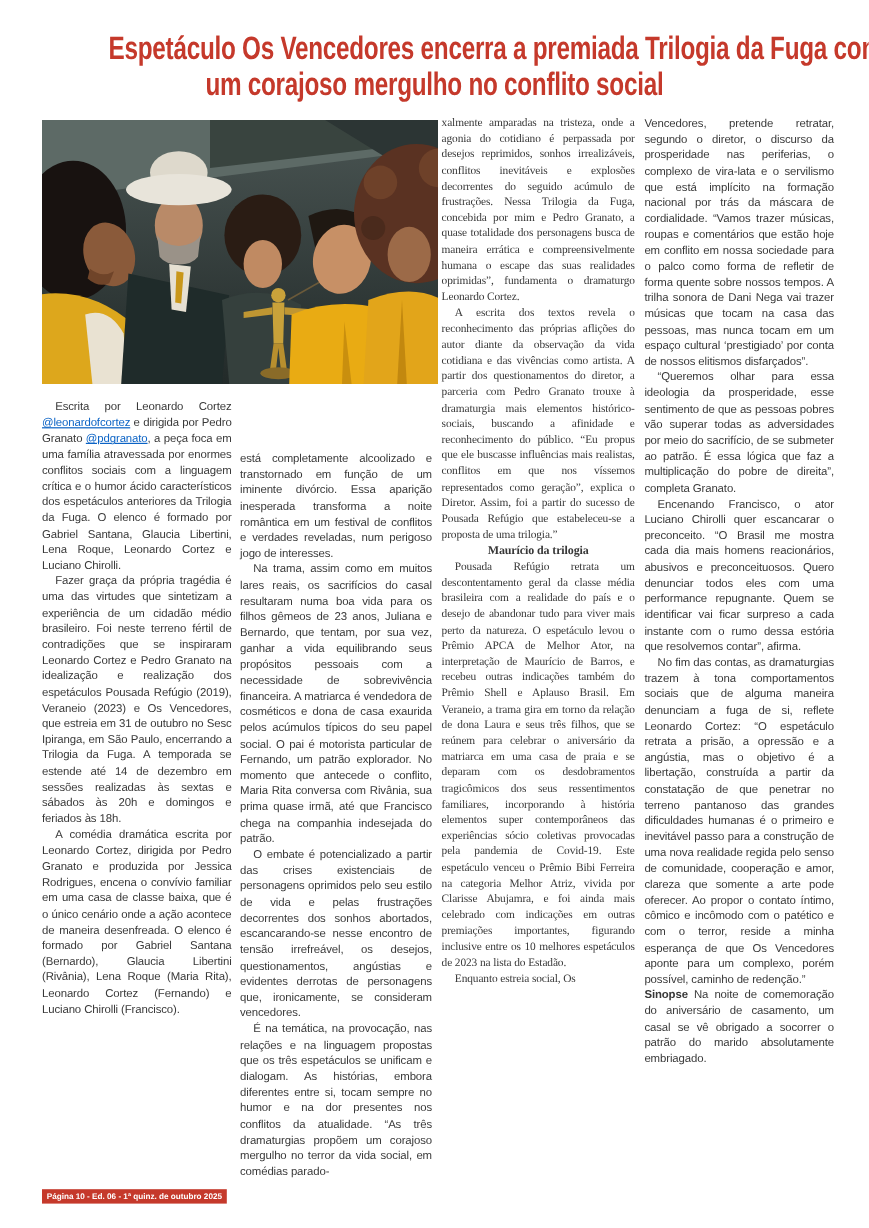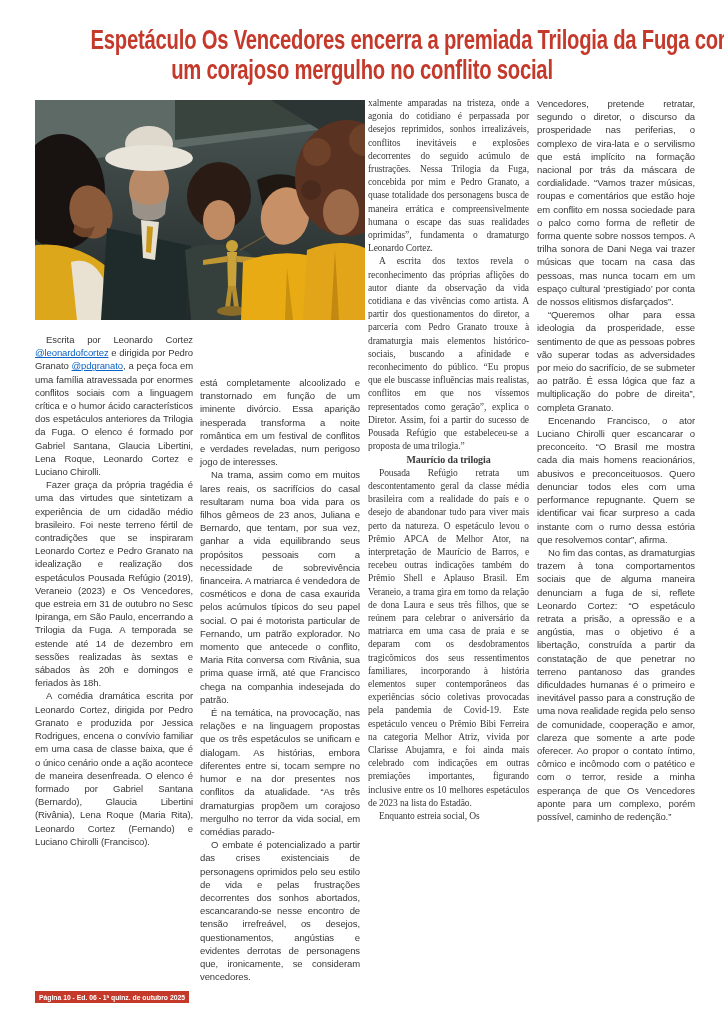--- a/index.html
+++ b/index.html
@@ -126,34 +126,35 @@
   </figure>
 
   <div class="col" id="col1">
       <p class="indent"><span>Escrita por Leonardo Cortez </span><a class="link" href="#">@leonardofcortez</a><span> e dirigida por Pedro Granato </span><a class="link" href="#">@pdgranato</a><span>, a peça foca em uma família atravessada por enormes conflitos sociais com a linguagem crítica e o humor ácido característicos dos espetáculos anteriores da Trilogia da Fuga. O elenco é formado por Gabriel Santana, Glaucia Libertini, Lena Roque, Leonardo Cortez e Luciano Chirolli.</span></p>
       <p class="indent"><span>Fazer graça da própria tragédia é uma das virtudes que sintetizam a experiência de um cidadão médio brasileiro. Foi neste terreno fértil de contradições que se inspiraram Leonardo Cortez e Pedro Granato na idealização e realização dos espetáculos Pousada Refúgio (2019), Veraneio (2023) e Os Vencedores, que estreia em 31 de outubro no Sesc Ipiranga, em São Paulo, encerrando a Trilogia da Fuga. A temporada se estende até 14 de dezembro em sessões realizadas às sextas e sábados às 20h e domingos e feriados às 18h.</span></p>
       <p class="indent"><span>A comédia dramática escrita por Leonardo Cortez, dirigida por Pedro Granato e produzida por Jessica Rodrigues, encena o convívio familiar em uma casa de classe baixa, que é o único cenário onde a ação acontece de maneira desenfreada. O elenco é formado por Gabriel Santana (Bernardo), Glaucia Libertini (Rivânia), Lena Roque (Maria Rita), Leonardo Cortez (Fernando) e Luciano Chirolli (Francisco).</span></p>
     </div>
   <div class="col" id="col2">
       <p class=""><span>está completamente alcoolizado e transtornado em função de um iminente divórcio. Essa aparição inesperada transforma a noite romântica em um festival de conflitos e verdades reveladas, num perigoso jogo de interesses.</span></p>
       <p class="indent"><span>Na trama, assim como em muitos lares reais, os sacrifícios do casal resultaram numa boa vida para os filhos gêmeos de 23 anos, Juliana e Bernardo, que tentam, por sua vez, ganhar a vida equilibrando seus propósitos pessoais com a necessidade de sobrevivência financeira. A matriarca é vendedora de cosméticos e dona de casa exaurida pelos acúmulos típicos do seu papel social. O pai é motorista particular de Fernando, um patrão explorador. No momento que antecede o conflito, Maria Rita conversa com Rivânia, sua prima quase irmã, até que Francisco chega na companhia indesejada do patrão.</span></p>
+      <p class="indent"><span>O embate é potencializado a partir das crises existenciais de personagens oprimidos pelo seu estilo de vida e pelas frustrações decorrentes dos sonhos abortados, escancarando-se nesse encontro de tensão irrefreável, os desejos, questionamentos, angústias e evidentes derrotas de personagens que, ironicamente, se consideram vencedores.</span></p>
       <p class="indent"><span>É na temática, na provocação, nas relações e na linguagem propostas que os três espetáculos se unificam e dialogam. As histórias, embora diferentes entre si, tocam sempre no humor e na dor presentes nos conflitos da atualidade. “As três dramaturgias propõem um corajoso mergulho no terror da vida social, em comédias parado-</span></p>
-      <p class="indent"><span>O embate é potencializado a partir das crises existenciais de personagens oprimidos pelo seu estilo de vida e pelas frustrações decorrentes dos sonhos abortados, escancarando-se nesse encontro de tensão irrefreável, os desejos, questionamentos, angústias e evidentes derrotas de personagens que, ironicamente, se consideram vencedores.</span></p>
     </div>
   <div class="col" id="col3">
       <p class=""><span>xalmente amparadas na tristeza, onde a agonia do cotidiano é perpassada por desejos reprimidos, sonhos irrealizáveis, conflitos inevitáveis e explosões decorrentes do seguido acúmulo de frustrações. Nessa Trilogia da Fuga, concebida por mim e Pedro Granato, a quase totalidade dos personagens busca de maneira errática e compreensivelmente humana o escape das suas realidades oprimidas”, fundamenta o dramaturgo Leonardo Cortez.</span></p>
       <p class="indent"><span>A escrita dos textos revela o reconhecimento das próprias aflições do autor diante da observação da vida cotidiana e das vivências como artista. A partir dos questionamentos do diretor, a parceria com Pedro Granato trouxe à dramaturgia mais elementos histórico-sociais, buscando a afinidade e reconhecimento do público. “Eu propus que ele buscasse influências mais realistas, conflitos em que nos víssemos representados como geração”, explica o Diretor. Assim, foi a partir do sucesso de Pousada Refúgio que estabeleceu-se a proposta de uma trilogia.”</span></p>
       <h3 class="subhead"><span>Maurício da trilogia</span></h3>
       <p class="indent"><span>Pousada Refúgio retrata um descontentamento geral da classe média brasileira com a realidade do país e o desejo de abandonar tudo para viver mais perto da natureza. O espetáculo levou o Prêmio APCA de Melhor Ator, na interpretação de Maurício de Barros, e recebeu outras indicações também do Prêmio Shell e Aplauso Brasil. Em Veraneio, a trama gira em torno da relação de dona Laura e seus três filhos, que se reúnem para celebrar o aniversário da matriarca em uma casa de praia e se deparam com os desdobramentos tragicômicos dos seus ressentimentos familiares, incorporando à história elementos super contemporâneos das experiências sócio coletivas provocadas pela pandemia de Covid-19. Este espetáculo venceu o Prêmio Bibi Ferreira na categoria Melhor Atriz, vivida por Clarisse Abujamra, e foi ainda mais celebrado com indicações em outras premiações importantes, figurando inclusive entre os 10 melhores espetáculos de 2023 na lista do Estadão.</span></p>
       <p class="indent"><span>Enquanto estreia social, Os</span></p>
     </div>
   <div class="col" id="col4">
       <p class=""><span>Vencedores, pretende retratar, segundo o diretor, o discurso da prosperidade nas periferias, o complexo de vira-lata e o servilismo que está implícito na formação nacional por trás da máscara de cordialidade. “Vamos trazer músicas, roupas e comentários que estão hoje em conflito em nossa sociedade para o palco como forma de refletir de forma quente sobre nossos tempos. A trilha sonora de Dani Nega vai trazer músicas que tocam na casa das pessoas, mas nunca tocam em um espaço cultural ‘prestigiado’ por conta de nossos elitismos disfarçados”.</span></p>
       <p class="indent"><span>“Queremos olhar para essa ideologia da prosperidade, esse sentimento de que as pessoas pobres vão superar todas as adversidades por meio do sacrifício, de se submeter ao patrão. É essa lógica que faz a multiplicação do pobre de direita”, completa Granato.</span></p>
       <p class="indent"><span>Encenando Francisco, o ator Luciano Chirolli quer escancarar o preconceito. “O Brasil me mostra cada dia mais homens reacionários, abusivos e preconceituosos. Quero denunciar todos eles com uma performance repugnante. Quem se identificar vai ficar surpreso a cada instante com o rumo dessa estória que resolvemos contar”, afirma.</span></p>
       <p class="indent"><span>No fim das contas, as dramaturgias trazem à tona comportamentos sociais que de alguma maneira denunciam a fuga de si, reflete Leonardo Cortez: “O espetáculo retrata a prisão, a opressão e a angústia, mas o objetivo é a libertação, construída a partir da constatação de que penetrar no terreno pantanoso das grandes dificuldades humanas é o primeiro e inevitável passo para a construção de uma nova realidade regida pelo senso de comunidade, cooperação e amor, clareza que somente a arte pode oferecer. Ao propor o contato íntimo, cômico e incômodo com o patético e com o terror, reside a minha esperança de que Os Vencedores aponte para um complexo, porém possível, caminho de redenção.”</span></p>
+      <p class=""><span class="bold">Sinopse</span><span> Na noite de comemoração do aniversário de casamento, um casal se vê obrigado a socorrer o patrão do marido absolutamente embriagado.</span></p>
     </div>
 
   <div class="footer-bar">
     <span>Página 10 - Ed. 06 - 1ª quinz. de outubro 2025</span>
   </div>
 
 </div>
 
 </body></html>

